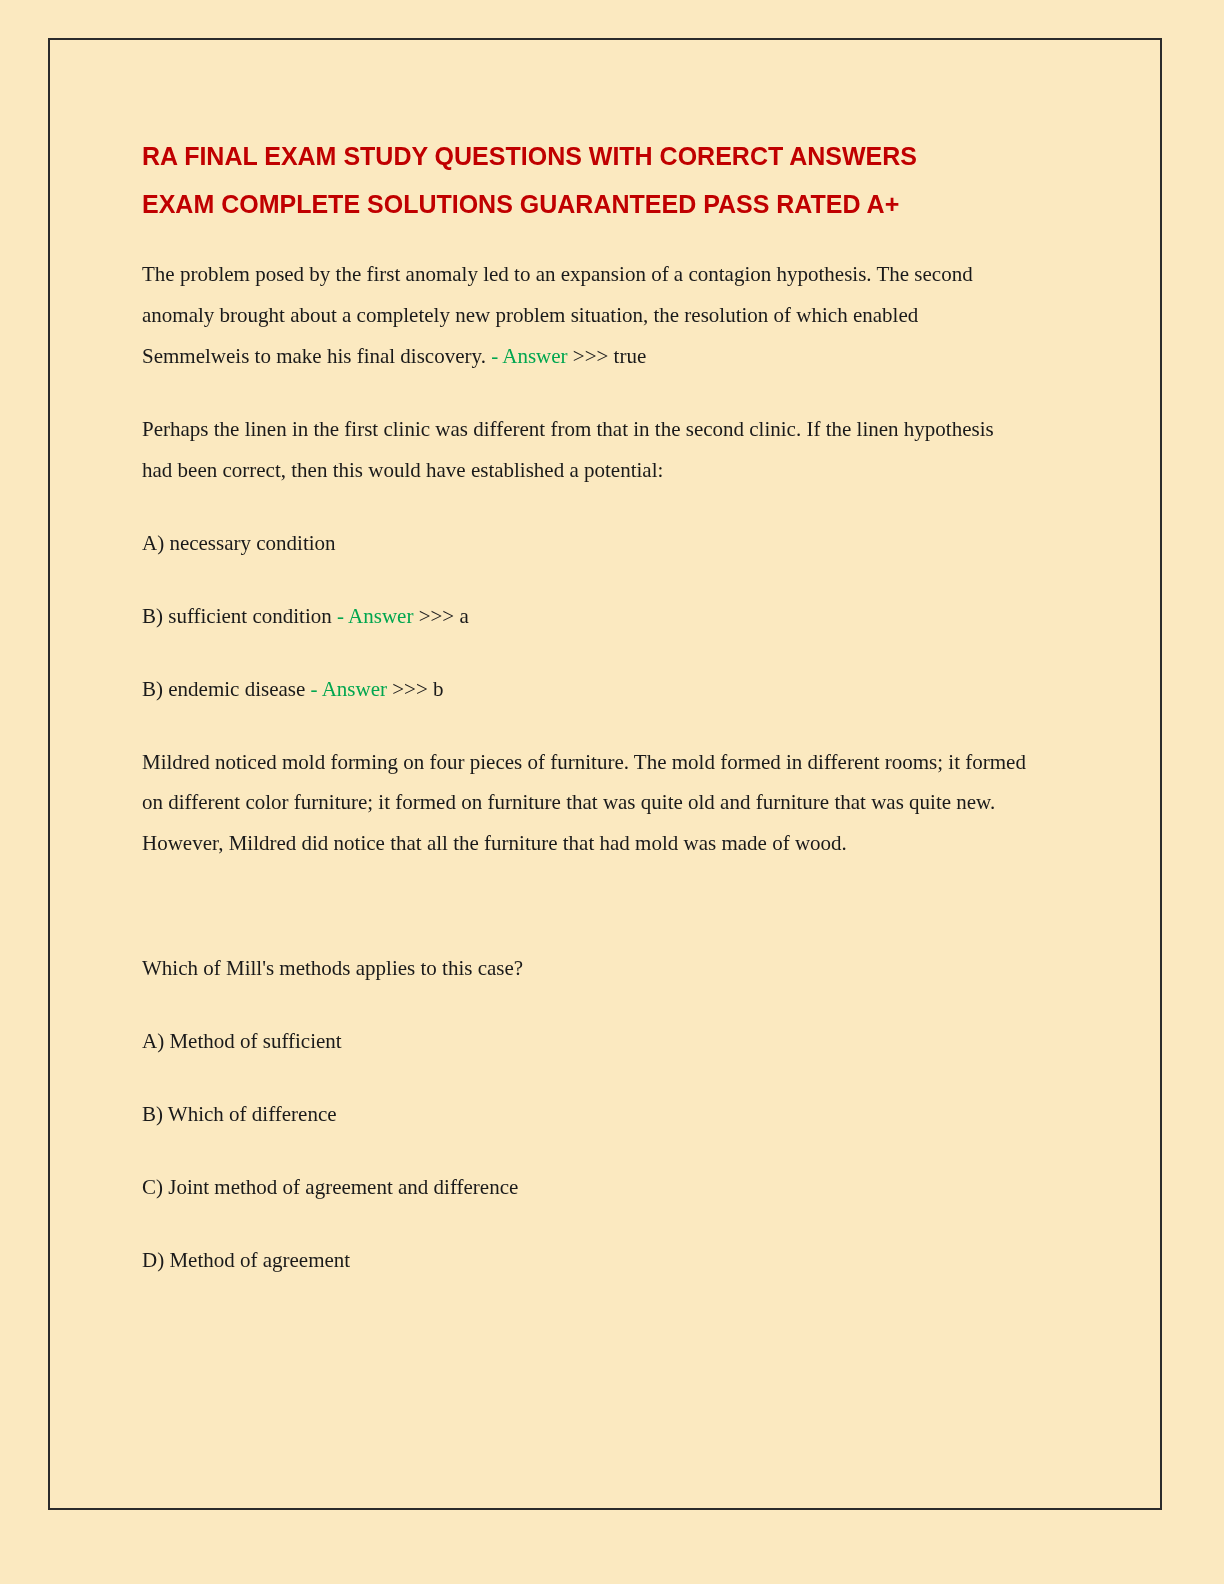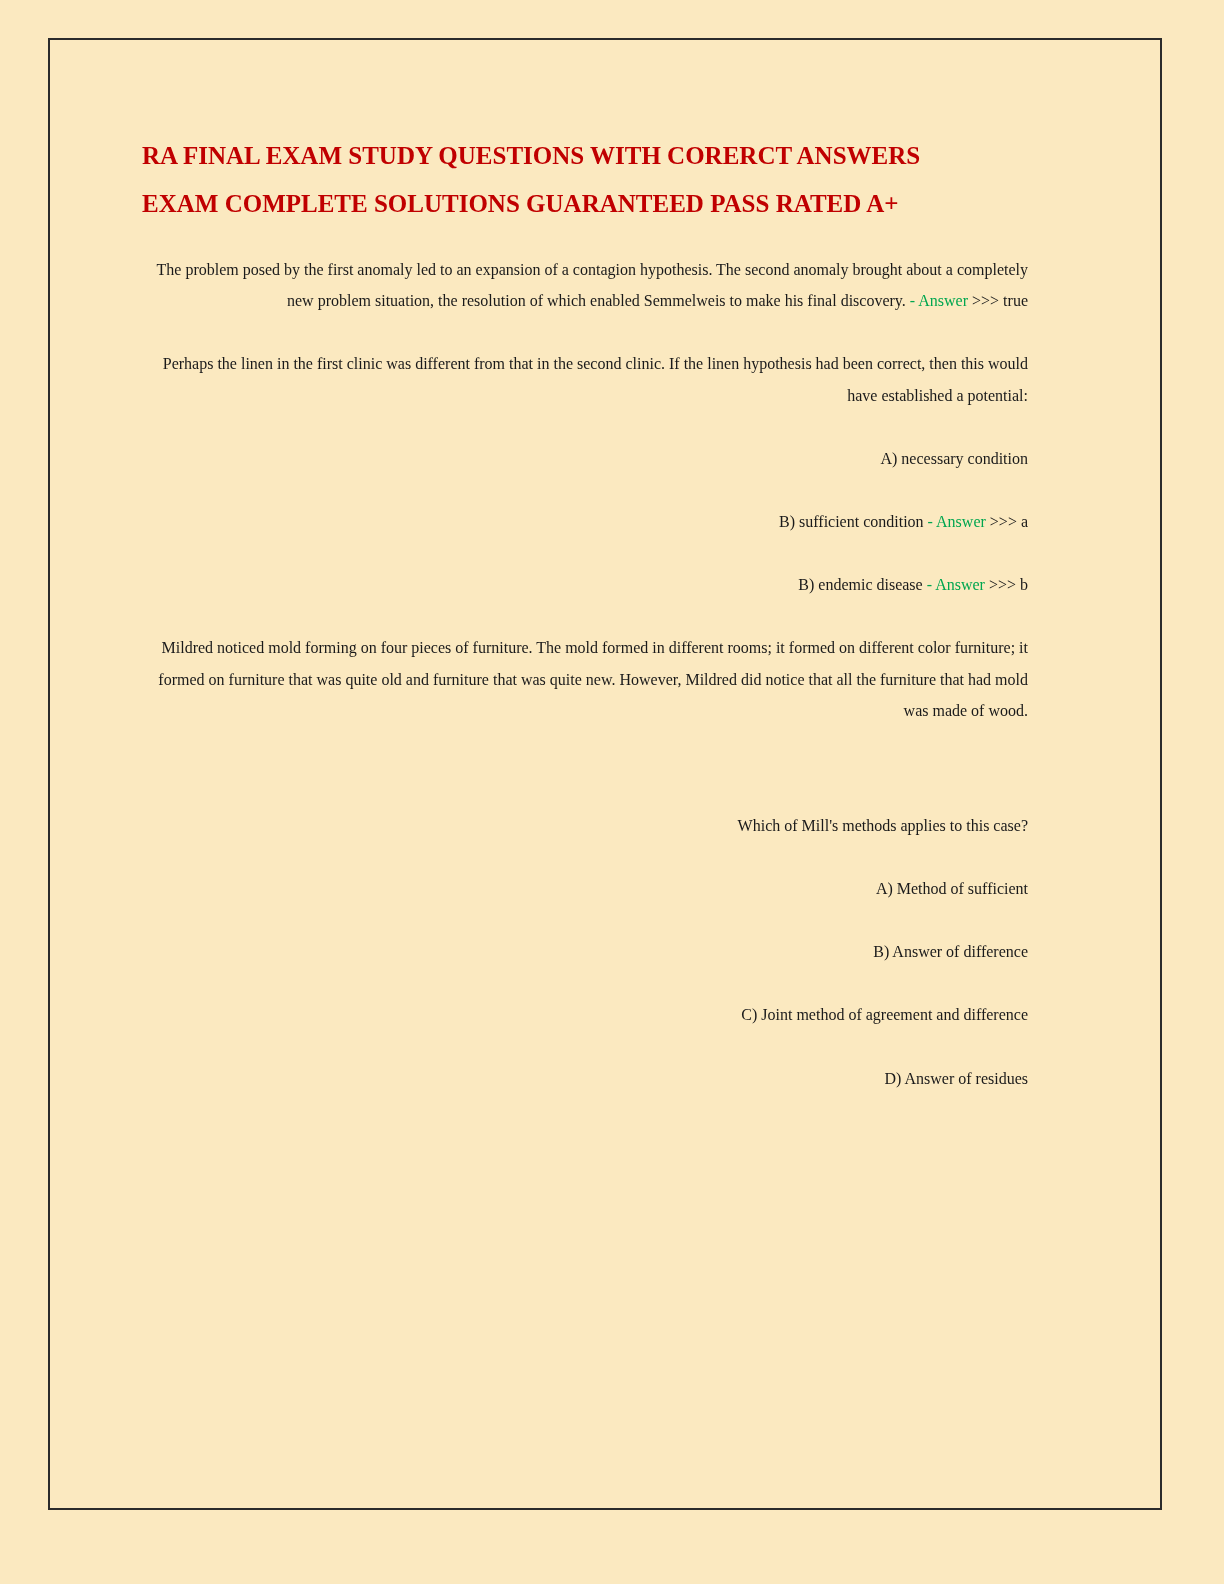--- a/index.html
+++ b/index.html
@@ -28,31 +28,31 @@
     left: 92px;
     top: 92px;
     width: 886px;
   }
   h1.doc-title {
     margin: 0 0 26px 0;
     font-size: 25px;
     line-height: 1.92;
     font-weight: bold;
     color: #c00000;
-    font-family: Liberation Serif, serif;
+    font-family: Liberation Sans, sans-serif;
   }
   h1.doc-title .line {
     display: block;
   }
   p.para {
     margin: 0 0 32px 0;
-    font-size: 16px;
+    font-size: 21px;
     line-height: 1.95;
     color: #1a1a1a;
-    text-align: right;
+    text-align: left;
   }
   .answer-tag {
     color: #00a64f;
   }
   .dash {
     color: #00a64f;
   }
   .spacer-block {
     height: 52px;
   }
@@ -107,26 +107,26 @@
 
     <p class="para">
       <span>Which of Mill's methods applies to this case?</span>
     </p>
 
     <p class="para">
       <span>A) Method of sufficient</span>
     </p>
 
     <p class="para">
-      <span>B) Answer of difference</span>
+      <span>B) Which of difference</span>
     </p>
 
     <p class="para">
       <span>C) Joint method of agreement and difference</span>
     </p>
 
     <p class="para">
-      <span>D) Answer of residues</span>
+      <span>D) Method of agreement</span>
     </p>
 
 
   </div>
 </div>
 
 </body></html>

